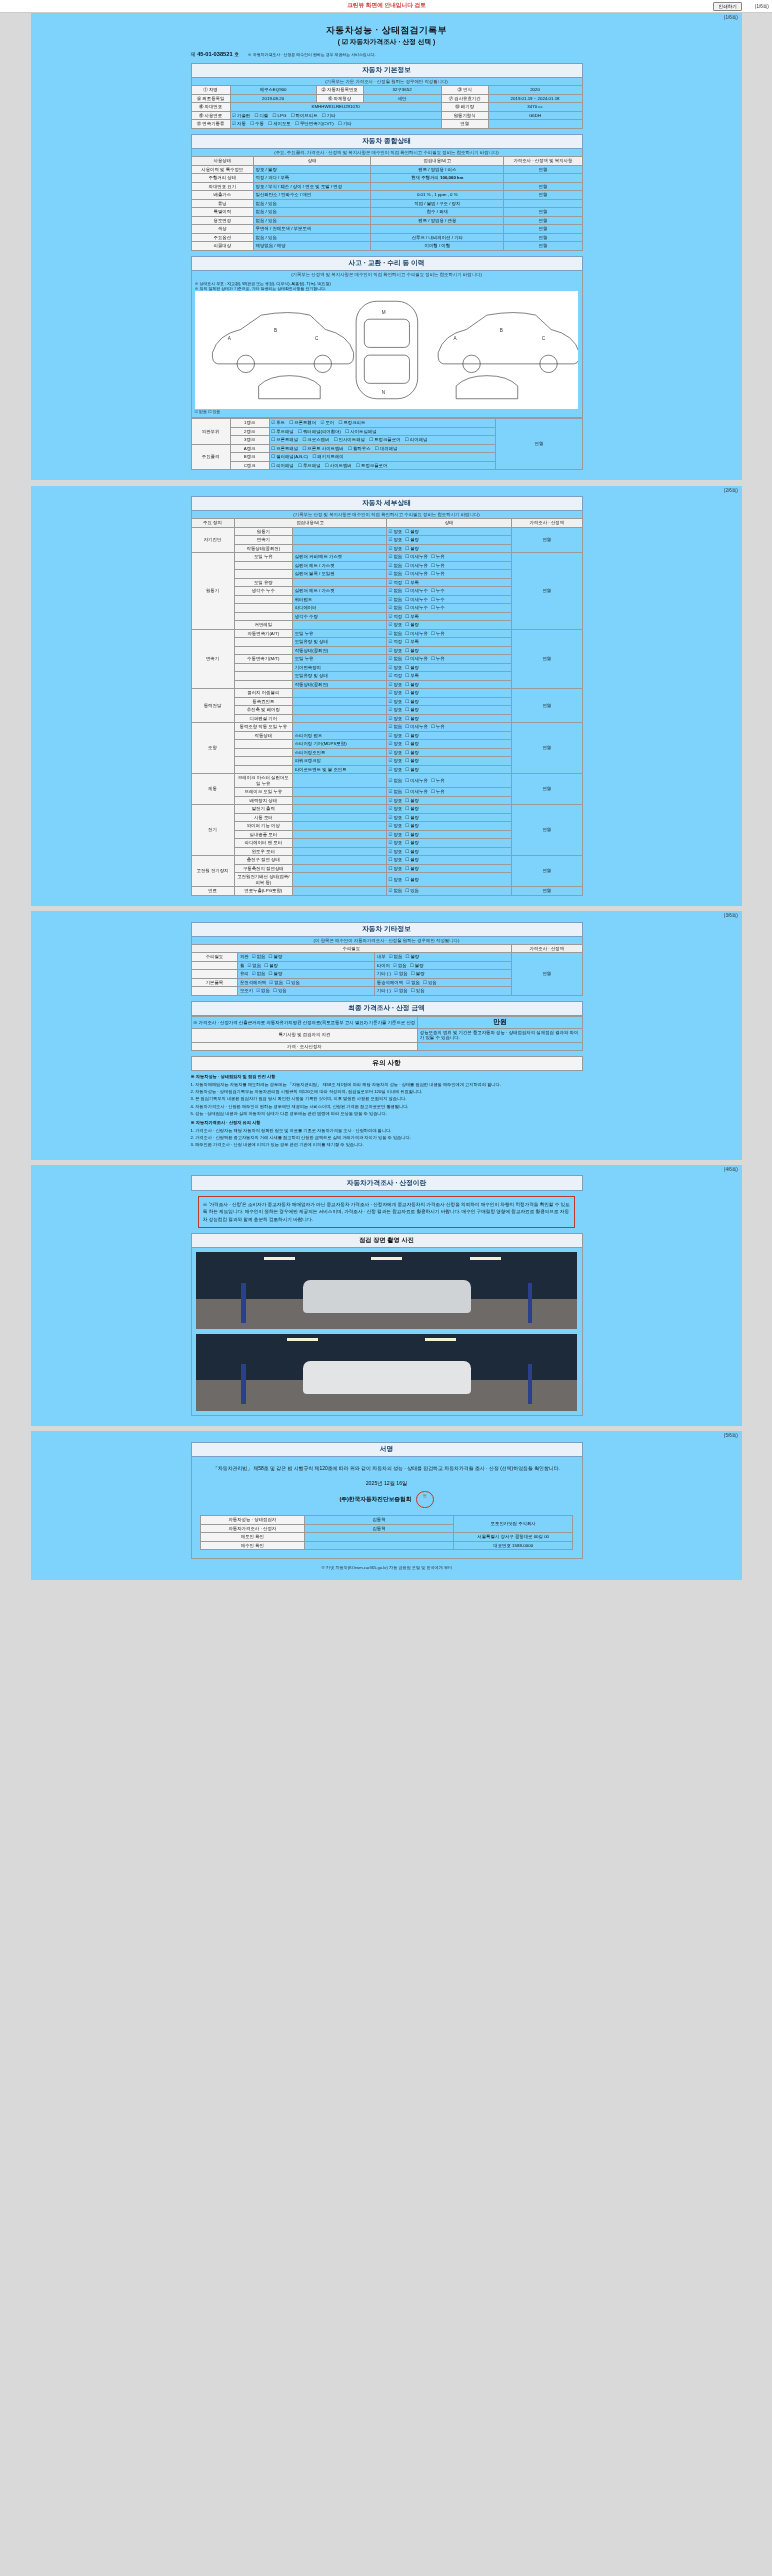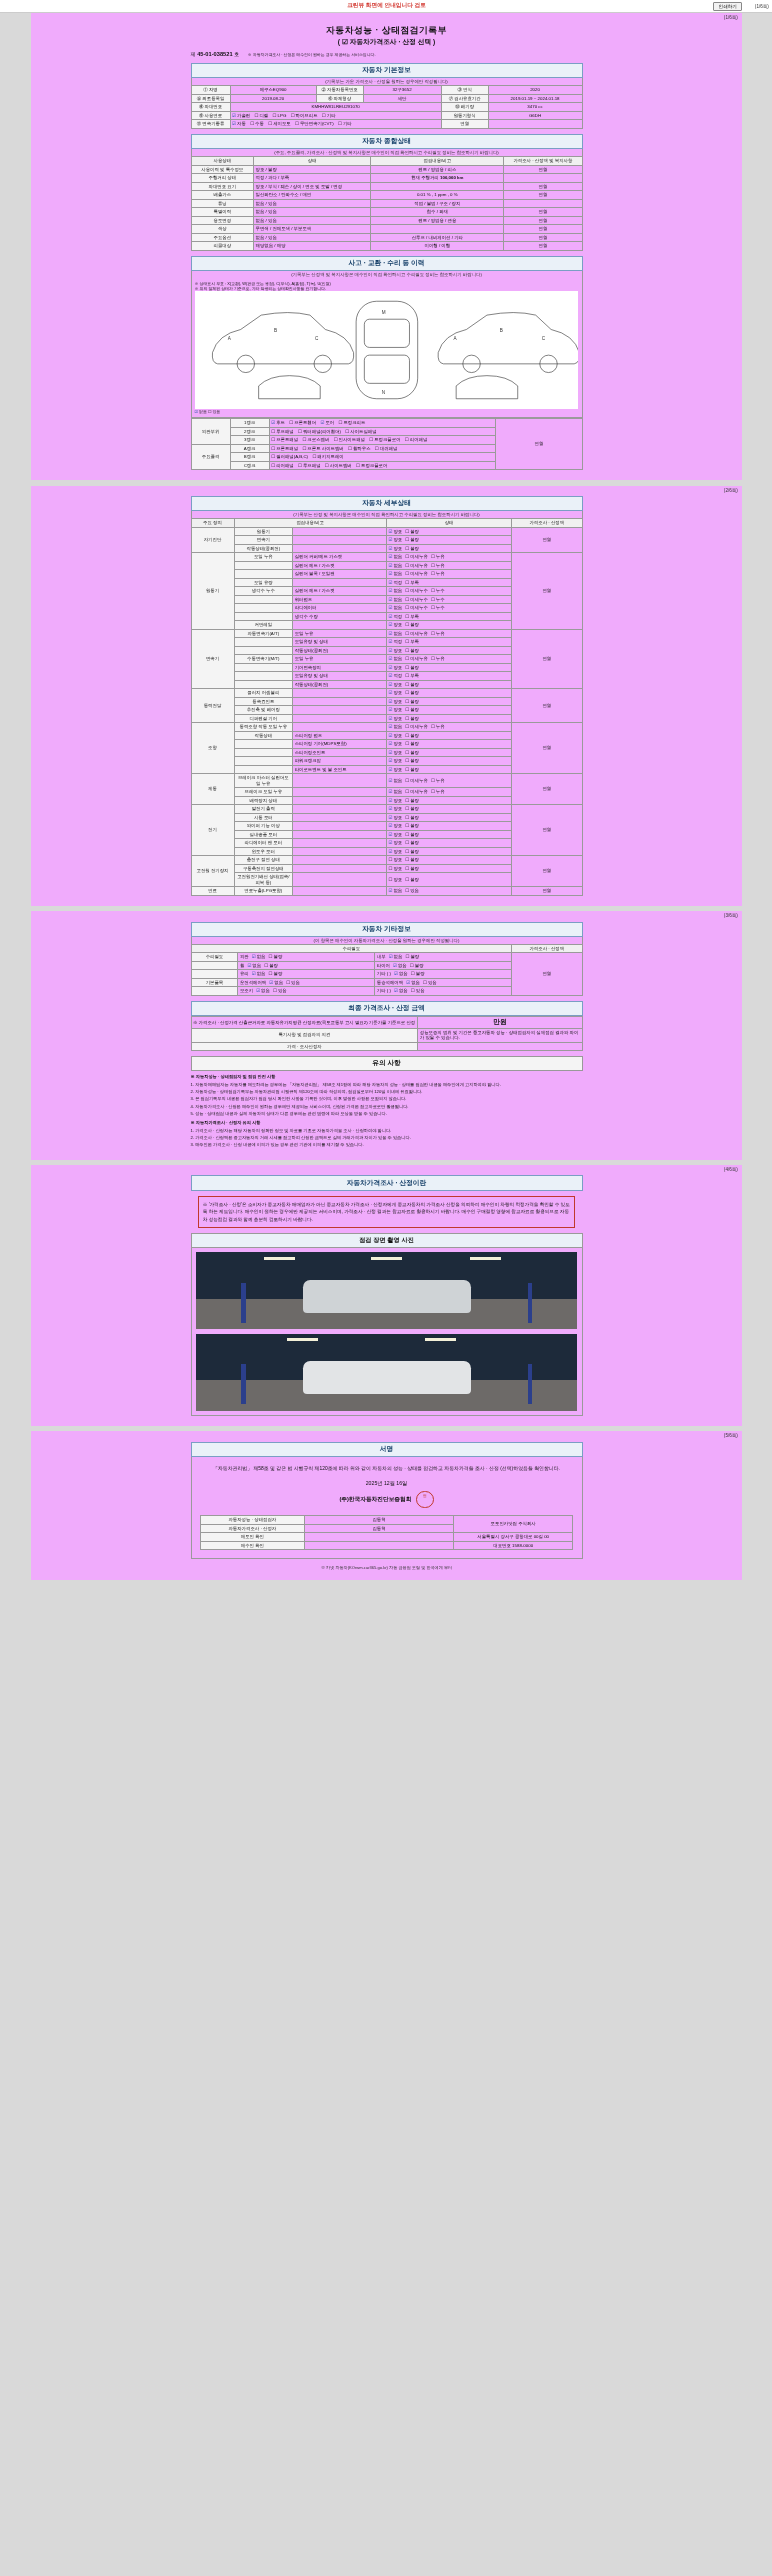--- a/index.html
+++ b/index.html
@@ -18,21 +18,21 @@
   }
   .topbar .t { color:#d2372f; font-size:5.7px; font-weight:bold; }
   .topbar .btn {
     position:absolute; right:31px; top:2.1px;
     border:0.5px solid #888; background:#f2f2f2; font-size:4.6px;
     padding:1px 4.1px; border-radius:1px;
   }
   .topbar .pg { position:absolute; right:4.1px; top:3.6px; font-size:4.6px; color:#333; }
 
   .page {
-    width:711px; margin:0 auto 5.2px auto; background:#f0abfc;
+    width:711px; margin:0 auto 5.2px auto; background:#7dd3fc;
     position:relative; padding:5.2px 31px 10.3px 31px;
   }
   .pagenum { position:absolute; right:4.1px; top:2.1px; font-size:4.6px; color:#333; }
 
   .sheet { width:392px; margin:0 auto; }
 
   h2.doc-title { text-align:center; font-size:8.8px; margin:6.2px 0 1px 0; font-weight:bold; letter-spacing:0.5px;}
   h3.doc-sub { text-align:center; font-size:6.7px; margin:0 0 4.1px 0; font-weight:bold;}
   .docno { font-size:5.2px; margin:3.1px 0 4.1px 0; }
   .docno b { font-size:5.7px; }

